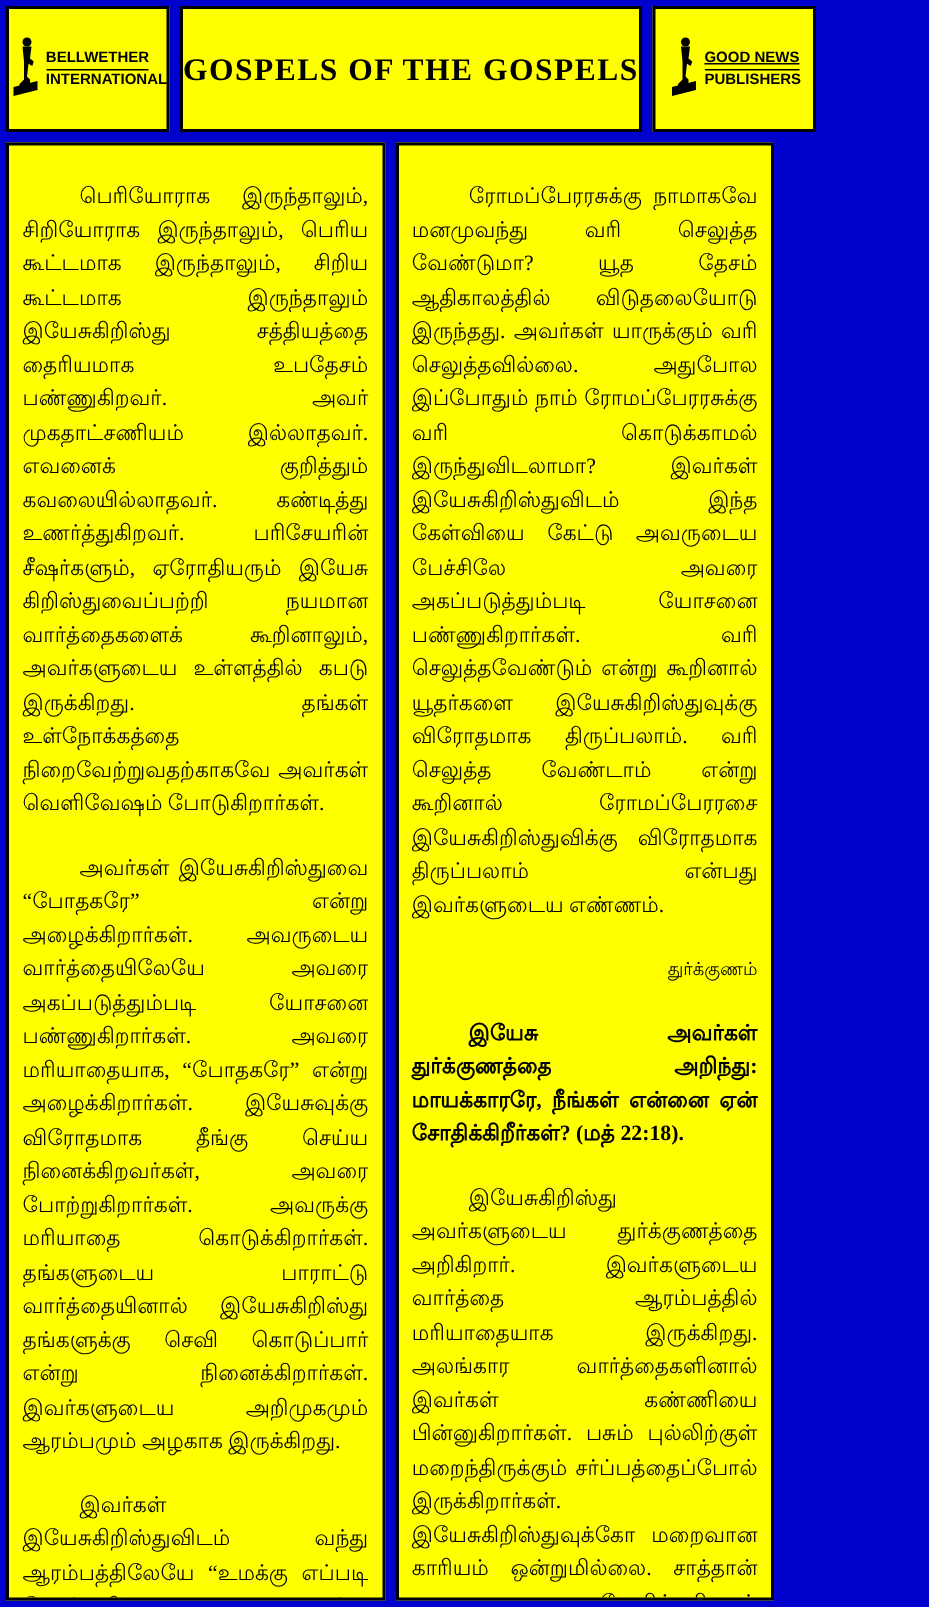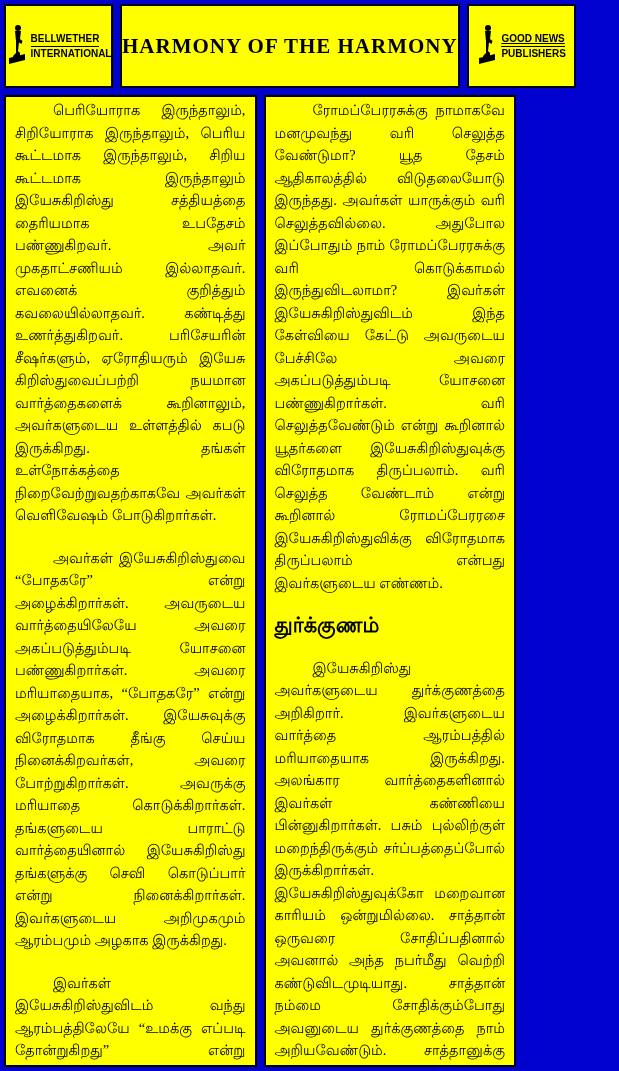--- a/index.html
+++ b/index.html
@@ -43,30 +43,30 @@
     white-space: nowrap;
   }
   .title-english {
     font-weight: bold; font-size: 21px; line-height: 26px;
     letter-spacing: 1px; white-space: nowrap;
   }
   
   .content-row { flex: 1 1 auto; display: flex; gap: 7px; min-height: 0; }
   .column {
     flex: 1 1 0;
-    padding: 2px 9px;
+    padding: 23px 9px;
     overflow: hidden;
     font-size: 14.5px; line-height: 22.5px;
     text-align: justify;
   }
   .column p { margin: 0 0 20px 0; text-indent: 38px; }
   .column p.verse { font-weight: bold; }
   .column h2.heading {
-    font-size: 21px; font-weight: bold;
-    text-align: left; text-indent: 0;
+    font-size: 12px; font-weight: normal;
+    text-align: right; text-indent: 0;
     margin: 6px 0 20px 0;
   }
   .statue-icon-svg { flex: 0 0 auto; }
 </style>
 </head>
 <body>
 
 <div class="page">
 
   <div class="header-row">
@@ -79,21 +79,21 @@
           <path d="M3 34 L19 30 L19 36 L3 40 Z" fill="#000"></path>
         </svg>
       </span>
       <span class="logo-text">
         <span class="logo-line1" style="display:inline-block;">BELLWETHER</span><br>
         <span class="logo-line2">INTERNATIONAL</span>
       </span>
     </div>
 
     <div class="panel title-box">
-      <div class="title-english">HARMONY OF THE HARMONY</div>
+      <div class="title-english">GOSPELS OF THE GOSPELS</div>
     </div>
 
     <div class="panel logo-box">
       <span class="statue-icon-svg">
         <svg width="22" height="40" viewBox="0 0 22 40" xmlns="http://www.w3.org/2000/svg">
           <circle cx="12" cy="4" r="3" fill="#000"></circle>
           <path d="M9 7 L15 7 L14 15 L16.5 17 L15.5 20 L13 18.5 L12 27 L14 29 L14 32 L7 35 L7 32 L10 29 L10 17 Z" fill="#000"></path>
           <path d="M3 34 L19 30 L19 36 L3 40 Z" fill="#000"></path>
         </svg>
       </span>
@@ -107,17 +107,18 @@
 
   <div class="content-row">
     <div class="panel column">
         <p class="para">பெரியோராக இருந்தாலும், சிறியோராக இருந்தாலும், பெரிய கூட்டமாக இருந்தாலும், சிறிய கூட்டமாக இருந்தாலும் இயேசுகிறிஸ்து சத்தியத்தை தைரியமாக உபதேசம் பண்ணுகிறவர். அவர் முகதாட்சணியம் இல்லாதவர். எவனைக் குறித்தும் கவலையில்லாதவர். கண்டித்து உணர்த்துகிறவர். பரிசேயரின் சீஷர்களும், ஏரோதியரும் இயேசு கிறிஸ்துவைப்பற்றி நயமான வார்த்தைகளைக் கூறினாலும், அவர்களுடைய உள்ளத்தில் கபடு இருக்கிறது. தங்கள் உள்நோக்கத்தை நிறைவேற்றுவதற்காகவே அவர்கள் வெளிவேஷம் போடுகிறார்கள்.</p>
         <p class="para">அவர்கள் இயேசுகிறிஸ்துவை “போதகரே” என்று அழைக்கிறார்கள். அவருடைய வார்த்தையிலேயே அவரை அகப்படுத்தும்படி யோசனை பண்ணுகிறார்கள். அவரை மரியாதையாக, “போதகரே” என்று அழைக்கிறார்கள். இயேசுவுக்கு விரோதமாக தீங்கு செய்ய நினைக்கிறவர்கள், அவரை போற்றுகிறார்கள். அவருக்கு மரியாதை கொடுக்கிறார்கள். தங்களுடைய பாராட்டு வார்த்தையினால் இயேசுகிறிஸ்து தங்களுக்கு செவி கொடுப்பார் என்று நினைக்கிறார்கள். இவர்களுடைய அறிமுகமும் ஆரம்பமும் அழகாக இருக்கிறது.</p>
         <p class="para">இவர்கள் இயேசுகிறிஸ்துவிடம் வந்து ஆரம்பத்திலேயே “உமக்கு எப்படி தோன்றுகிறது” என்று கேட்கிறார்கள். ஏனெனில் தாங்கள் கேட்கப்போகும் காரியத்தைக் குறித்து ஜனங்கள் பலவிதமான கருத்துக்களை கொண்டிருக்கிறார்கள். இவற்றில் உம்முடைய கருத்து என்ன என்று கேட்கிறார்கள். “ராயனுக்கு வரி கொடுக்கிறது நியாயமோ, அல்லவோ”</p>
       </div>
     <div class="panel column">
         <p class="para">ரோமப்பேரரசுக்கு நாமாகவே மனமுவந்து வரி செலுத்த வேண்டுமா? யூத தேசம் ஆதிகாலத்தில் விடுதலையோடு இருந்தது. அவர்கள் யாருக்கும் வரி செலுத்தவில்லை. அதுபோல இப்போதும் நாம் ரோமப்பேரரசுக்கு வரி கொடுக்காமல் இருந்துவிடலாமா? இவர்கள் இயேசுகிறிஸ்துவிடம் இந்த கேள்வியை கேட்டு அவருடைய பேச்சிலே அவரை அகப்படுத்தும்படி யோசனை பண்ணுகிறார்கள். வரி செலுத்தவேண்டும் என்று கூறினால் யூதர்களை இயேசுகிறிஸ்துவுக்கு விரோதமாக திருப்பலாம். வரி செலுத்த வேண்டாம் என்று கூறினால் ரோமப்பேரரசை இயேசுகிறிஸ்துவிக்கு விரோதமாக திருப்பலாம் என்பது இவர்களுடைய எண்ணம்.</p>
         <h2 class="heading">துர்க்குணம்</h2>
+        <p class="verse">இயேசு அவர்கள் துர்க்குணத்தை அறிந்து: மாயக்காரரே, நீங்கள் என்னை ஏன் சோதிக்கிறீர்கள்? (மத் 22:18).</p>
         <p class="para">இயேசுகிறிஸ்து அவர்களுடைய துர்க்குணத்தை அறிகிறார். இவர்களுடைய வார்த்தை ஆரம்பத்தில் மரியாதையாக இருக்கிறது. அலங்கார வார்த்தைகளினால் இவர்கள் கண்ணியை பின்னுகிறார்கள். பசும் புல்லிற்குள் மறைந்திருக்கும் சர்ப்பத்தைப்போல் இருக்கிறார்கள். இயேசுகிறிஸ்துவுக்கோ மறைவான காரியம் ஒன்றுமில்லை. சாத்தான் ஒருவரை சோதிப்பதினால் அவனால் அந்த நபர்மீது வெற்றி கண்டுவிடமுடியாது. சாத்தான் நம்மை சோதிக்கும்போது அவனுடைய துர்க்குணத்தை நாம் அறியவேண்டும். சாத்தானுக்கு எதிர்த்து நிற்கவேண்டும். அப்போது அவன் நம்மைவிட்டு ஓடிப்போவான்.</p>
       </div>
   </div>
 
 </div>
 
 </body></html>

